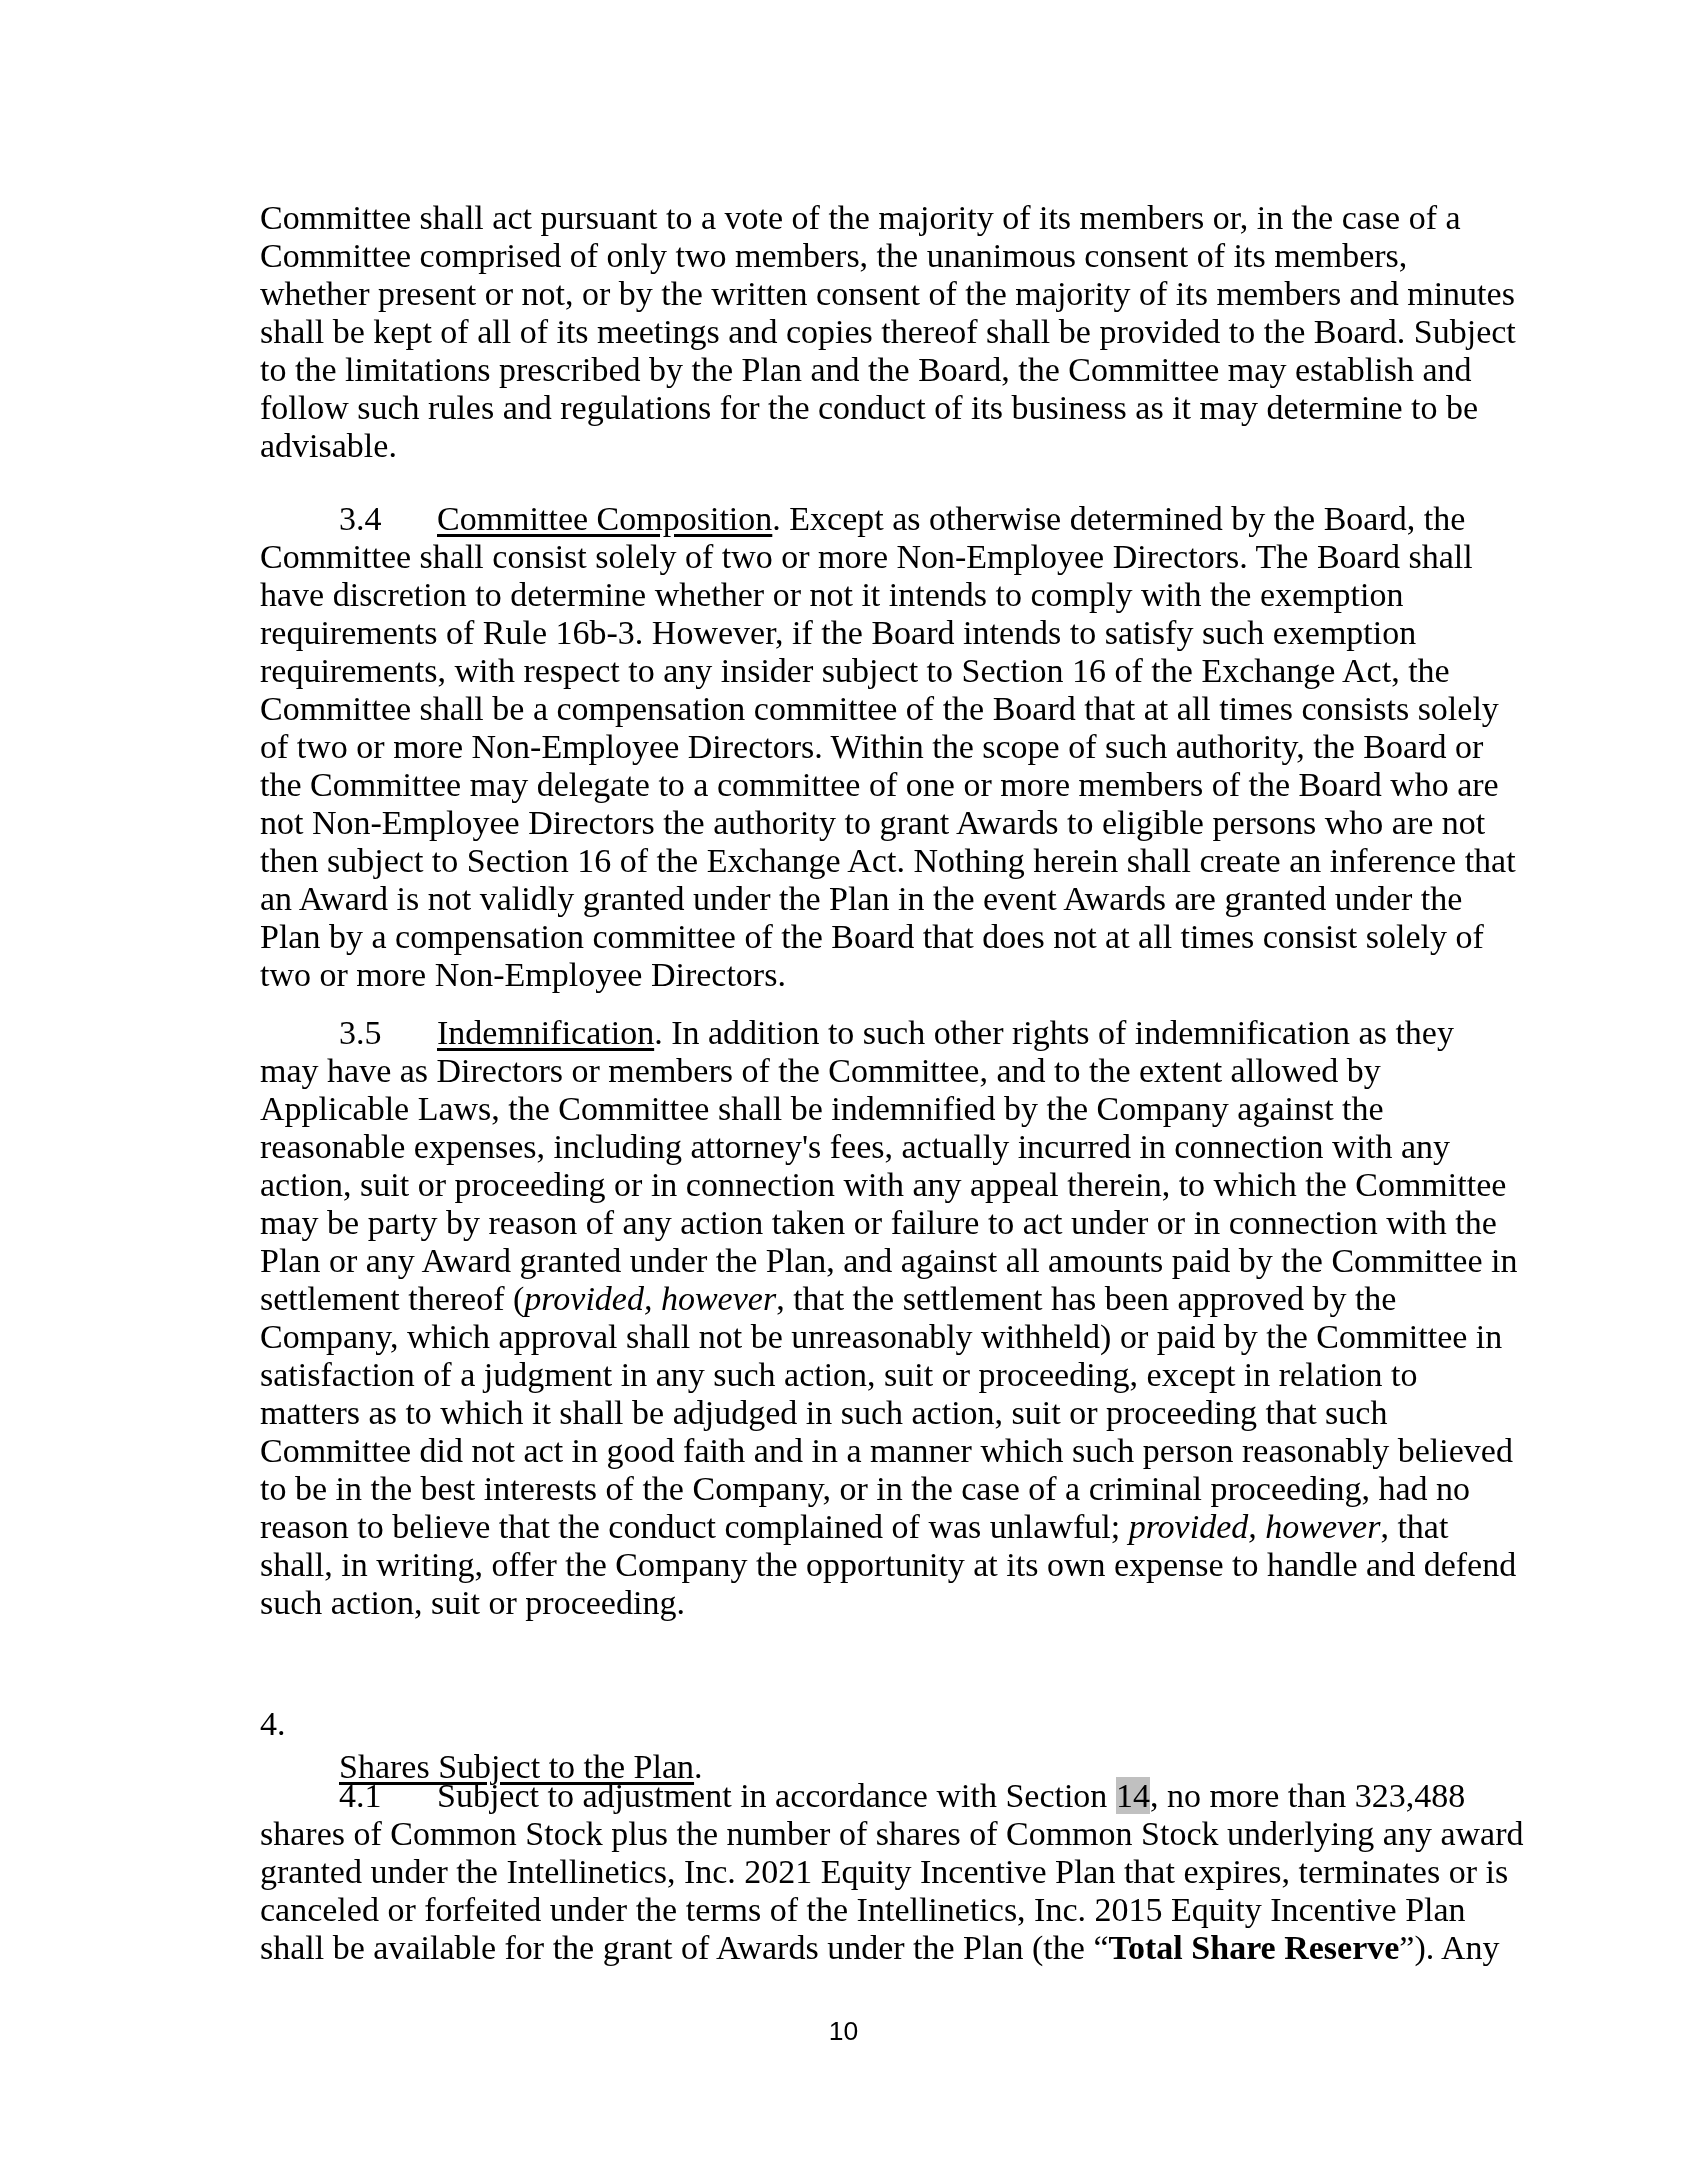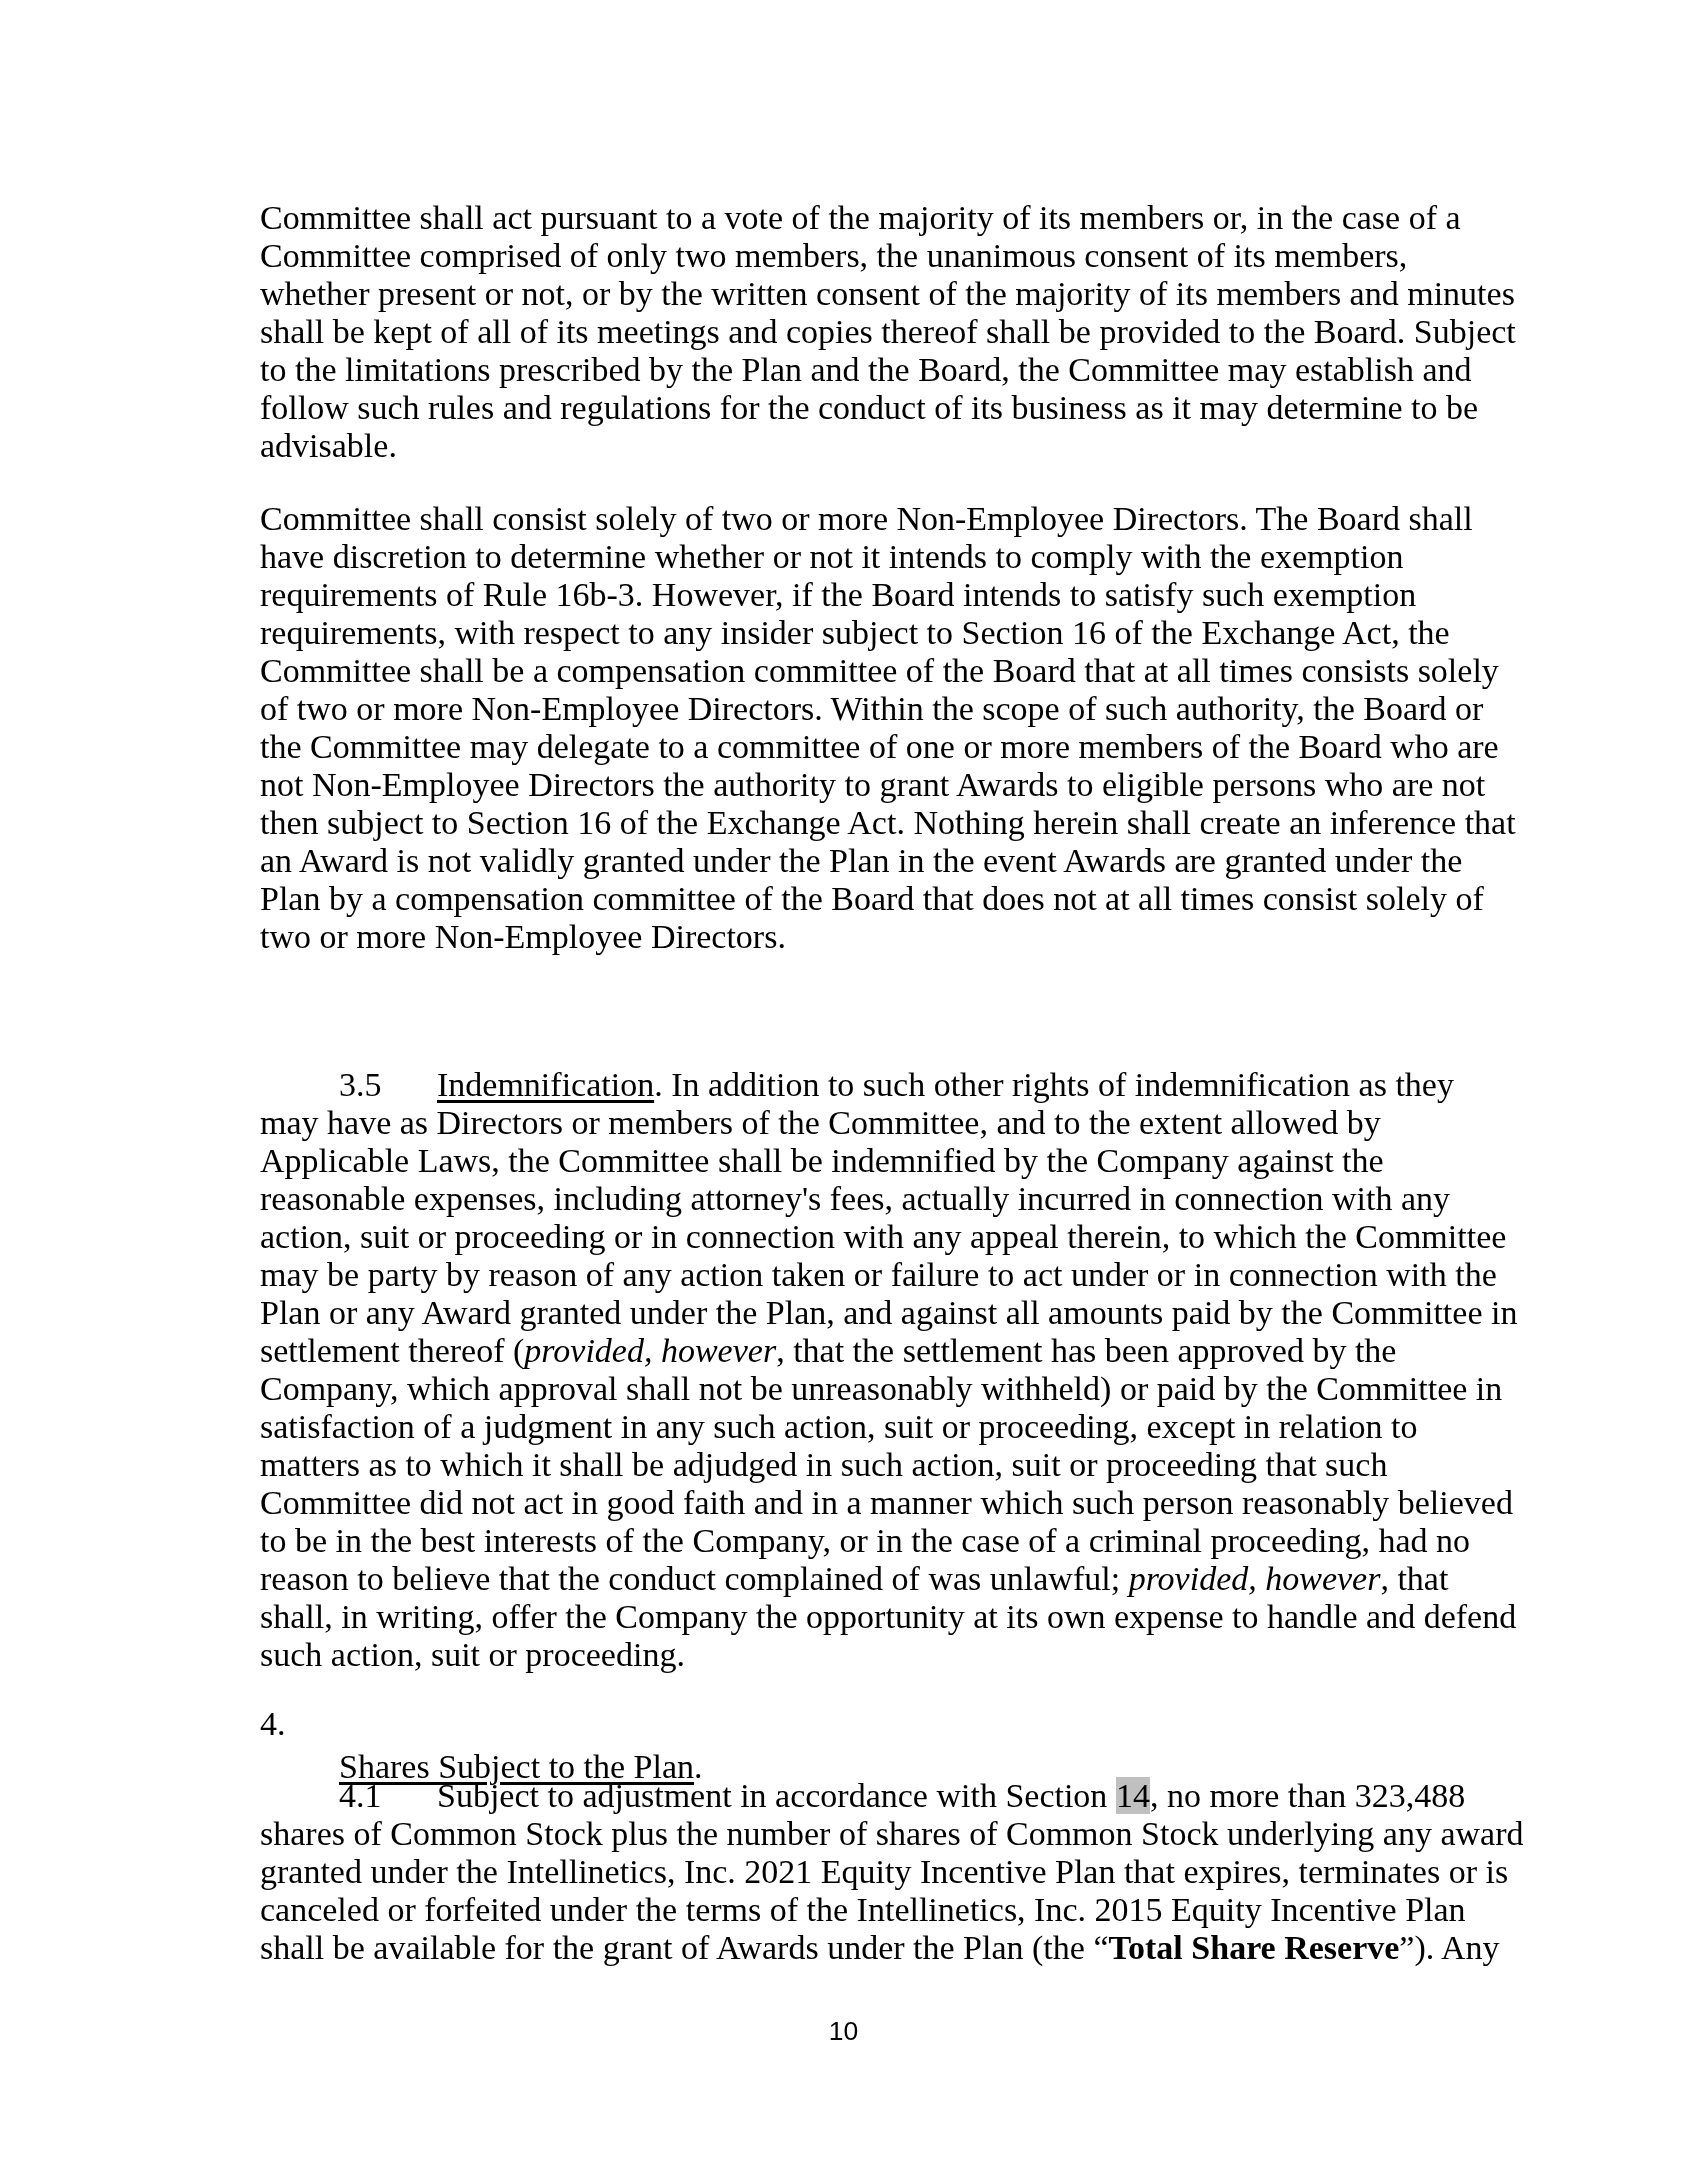--- a/index.html
+++ b/index.html
@@ -26,35 +26,39 @@
     <div class="line">Committee shall act pursuant to a vote of the majority of its members or, in the case of a</div>
     <div class="line">Committee comprised of only two members, the unanimous consent of its members,</div>
     <div class="line">whether present or not, or by the written consent of the majority of its members and minutes</div>
     <div class="line">shall be kept of all of its meetings and copies thereof shall be provided to the Board. Subject</div>
     <div class="line">to the limitations prescribed by the Plan and the Board, the Committee may establish and</div>
     <div class="line">follow such rules and regulations for the conduct of its business as it may determine to be</div>
     <div class="line">advisable.</div>
   </div>
 
   <div class="para" style="top:500px;">
+    <div class="line">
+      <span class="num">3.4</span>
+      <span class="after-num"><span class="u">Committee Composition</span><span>. Except as otherwise determined by the Board, the</span></span>
+    </div>
     <div class="line">Committee shall consist solely of two or more Non-Employee Directors. The Board shall</div>
     <div class="line">have discretion to determine whether or not it intends to comply with the exemption</div>
     <div class="line">requirements of Rule 16b-3. However, if the Board intends to satisfy such exemption</div>
     <div class="line">requirements, with respect to any insider subject to Section 16 of the Exchange Act, the</div>
     <div class="line">Committee shall be a compensation committee of the Board that at all times consists solely</div>
     <div class="line">of two or more Non-Employee Directors. Within the scope of such authority, the Board or</div>
     <div class="line">the Committee may delegate to a committee of one or more members of the Board who are</div>
     <div class="line">not Non-Employee Directors the authority to grant Awards to eligible persons who are not</div>
     <div class="line">then subject to Section 16 of the Exchange Act. Nothing herein shall create an inference that</div>
     <div class="line">an Award is not validly granted under the Plan in the event Awards are granted under the</div>
     <div class="line">Plan by a compensation committee of the Board that does not at all times consist solely of</div>
     <div class="line">two or more Non-Employee Directors.</div>
   </div>
 
-  <div class="para" style="top:1066px;">
+  <div class="para" style="top:1014px;">
     <div class="line">
       <span class="num">3.5</span>
       <span class="after-num"><span class="u">Indemnification</span><span>. In addition to such other rights of indemnification as they</span></span>
     </div>
     <div class="line">may have as Directors or members of the Committee, and to the extent allowed by</div>
     <div class="line">Applicable Laws, the Committee shall be indemnified by the Company against the</div>
     <div class="line">reasonable expenses, including attorney's fees, actually incurred in connection with any</div>
     <div class="line">action, suit or proceeding or in connection with any appeal therein, to which the Committee</div>
     <div class="line">may be party by reason of any action taken or failure to act under or in connection with the</div>
     <div class="line">Plan or any Award granted under the Plan, and against all amounts paid by the Committee in</div>

